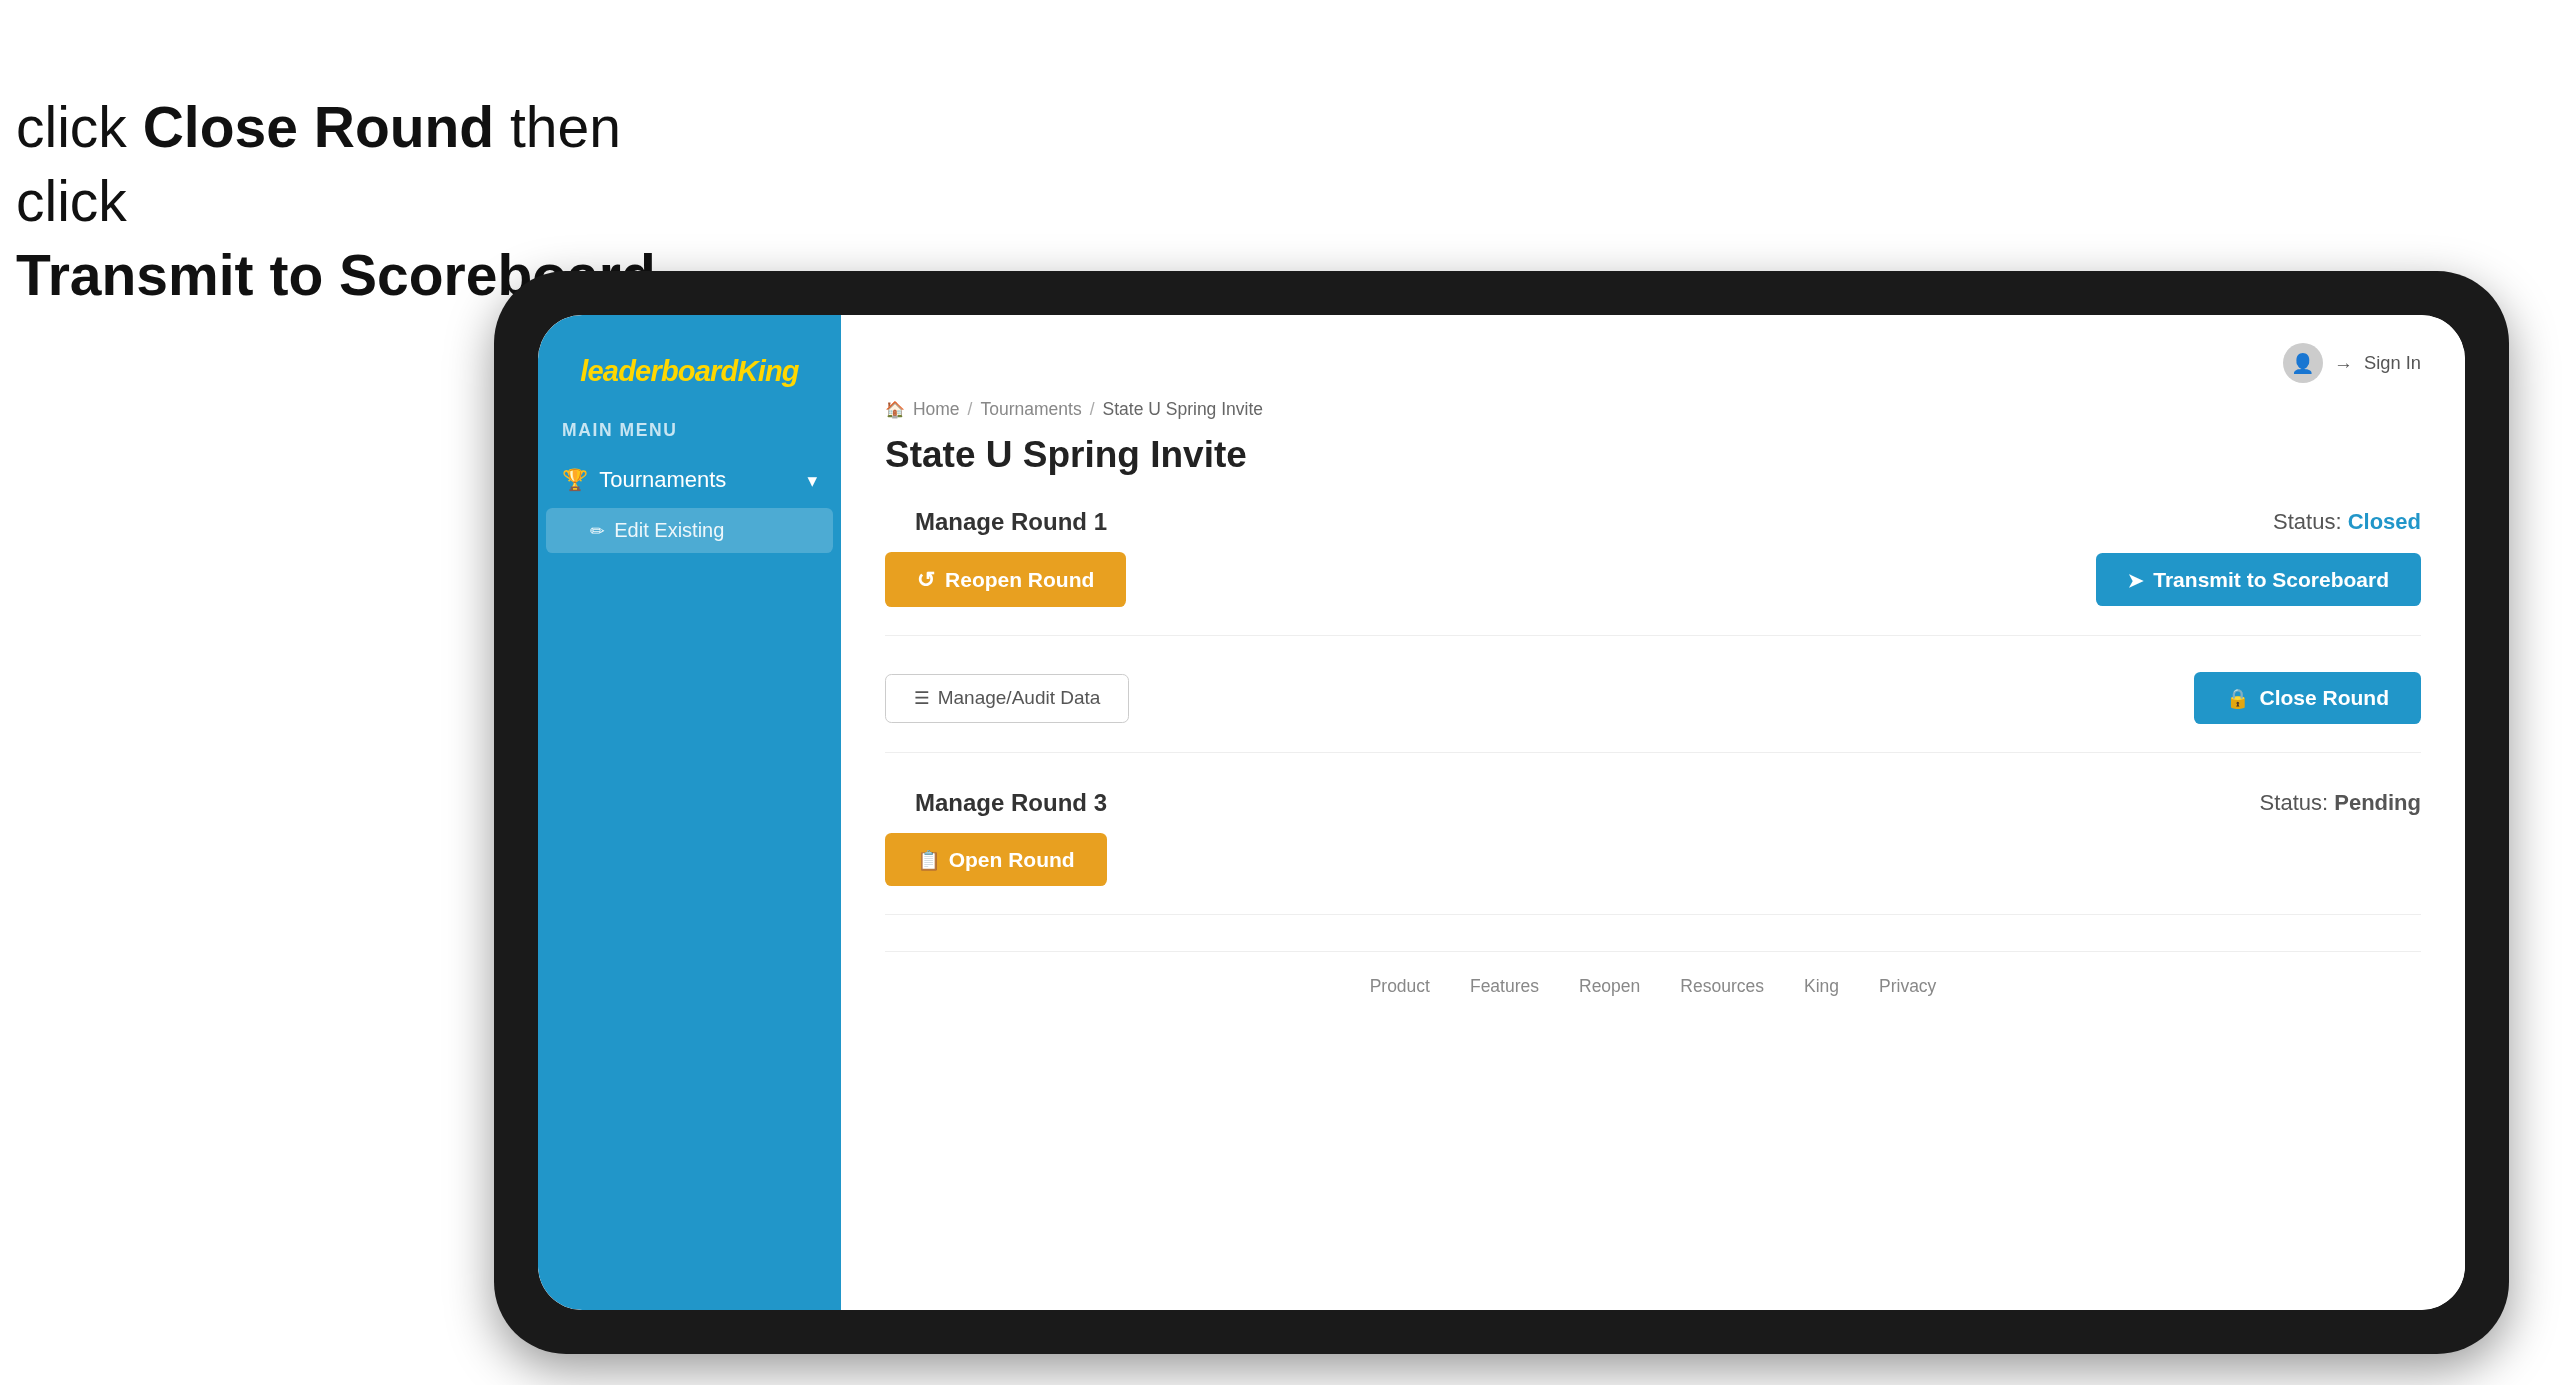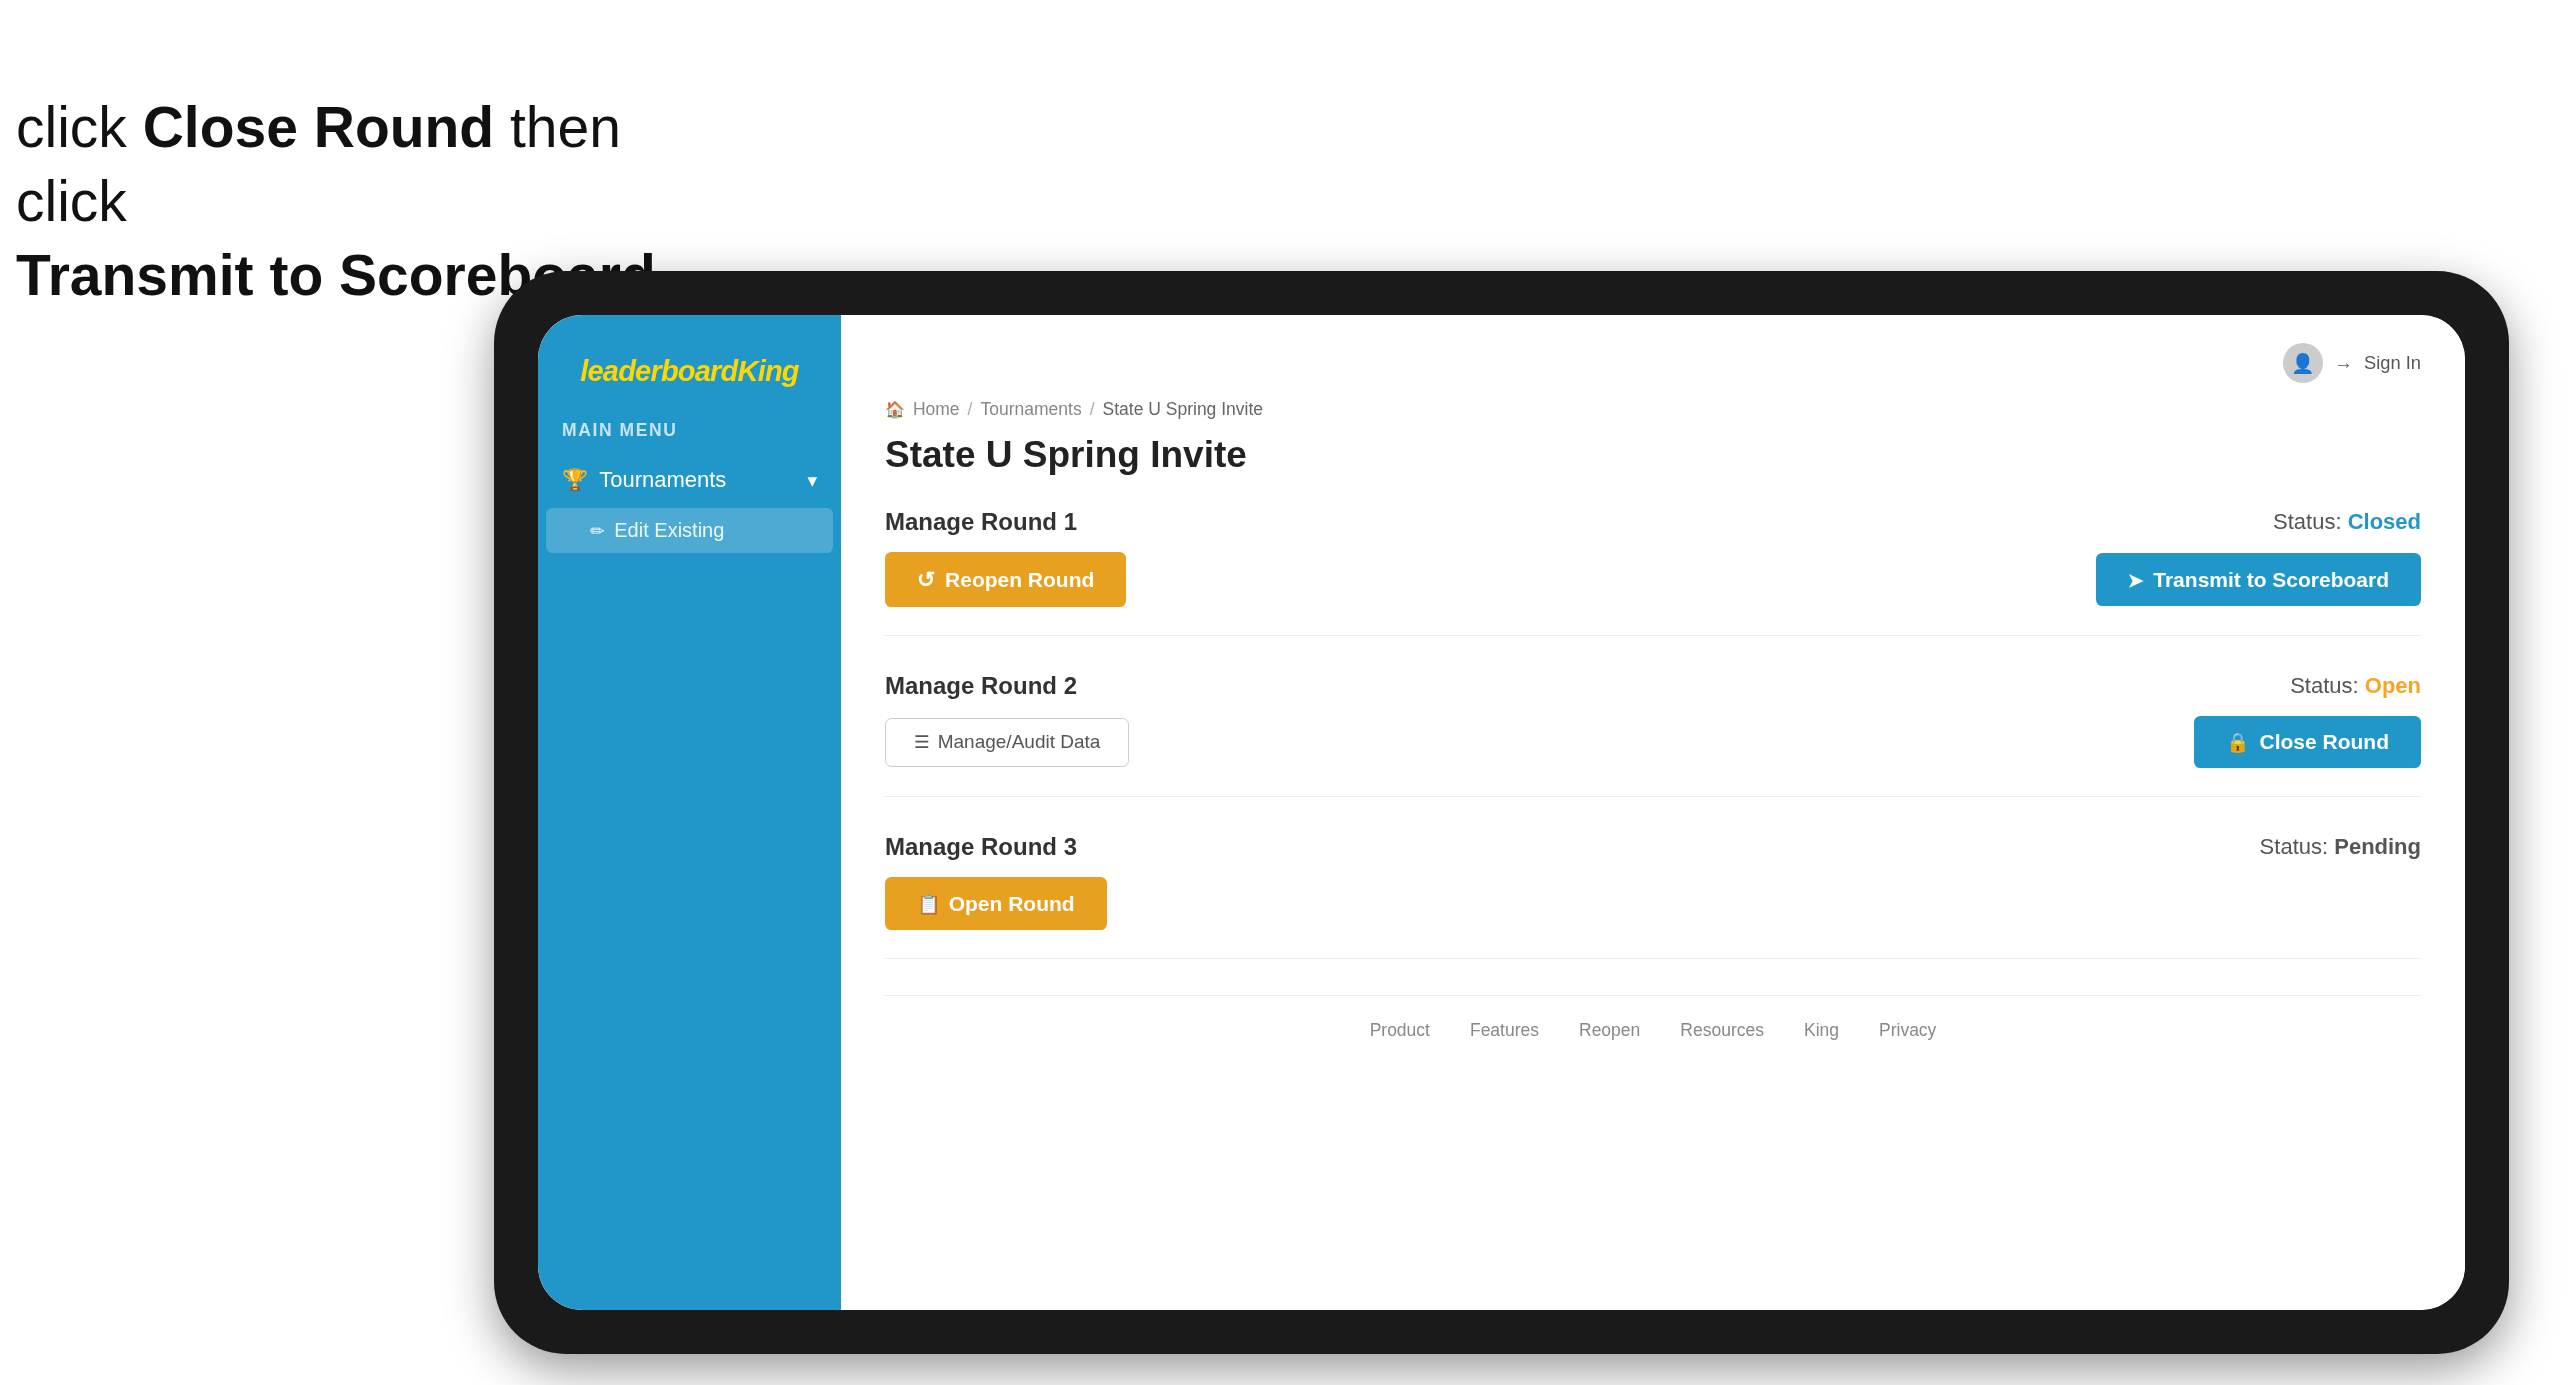--- a/index.html
+++ b/index.html
@@ -214,20 +214,21 @@
     }
 
     .round-section:last-child {
       border-bottom: none;
     }
 
     .round-row {
       display: flex;
       align-items: center;
       justify-content: space-between;
+      margin-left: 30px;
     }
 
     .round-label {
       font-size: 24px;
       font-weight: 600;
       color: #333;
     }
 
     .round-status {
       font-size: 22px;
@@ -455,27 +456,20 @@
               <span>Reopen Round</span>
             </button>
             <button class="btn-transmit">
               <span class="icon-transmit"></span>
               <span>Transmit to Scoreboard</span>
             </button>
           </div>
         </div>
 
         <div class="round-section">
-          <div class="round-row">
-            <span class="round-label">Manage Round 2</span>
-            <span class="round-status">
-              <span>Status:</span>
-              <span class="status-val-open">Open</span>
-            </span>
-          </div>
           <div class="round-actions">
             <button class="btn-manage">
               <span class="icon-manage"></span>
               <span>Manage/Audit Data</span>
             </button>
             <button class="btn-close">
               <span class="icon-close"></span>
               <span>Close Round</span>
             </button>
           </div>

